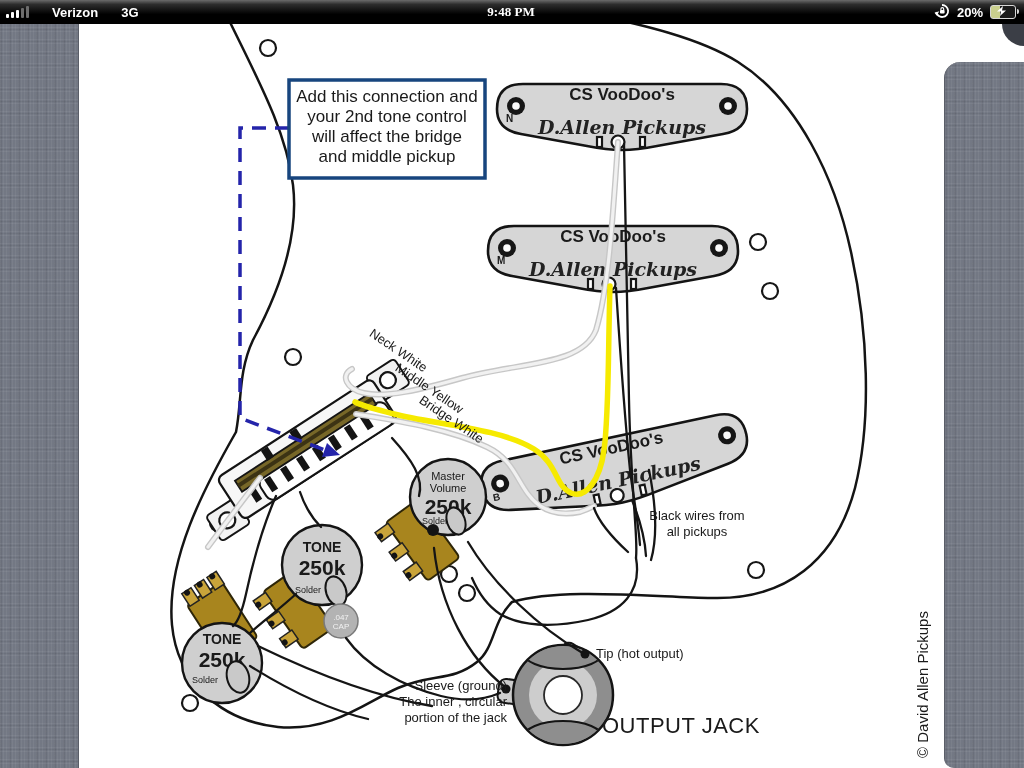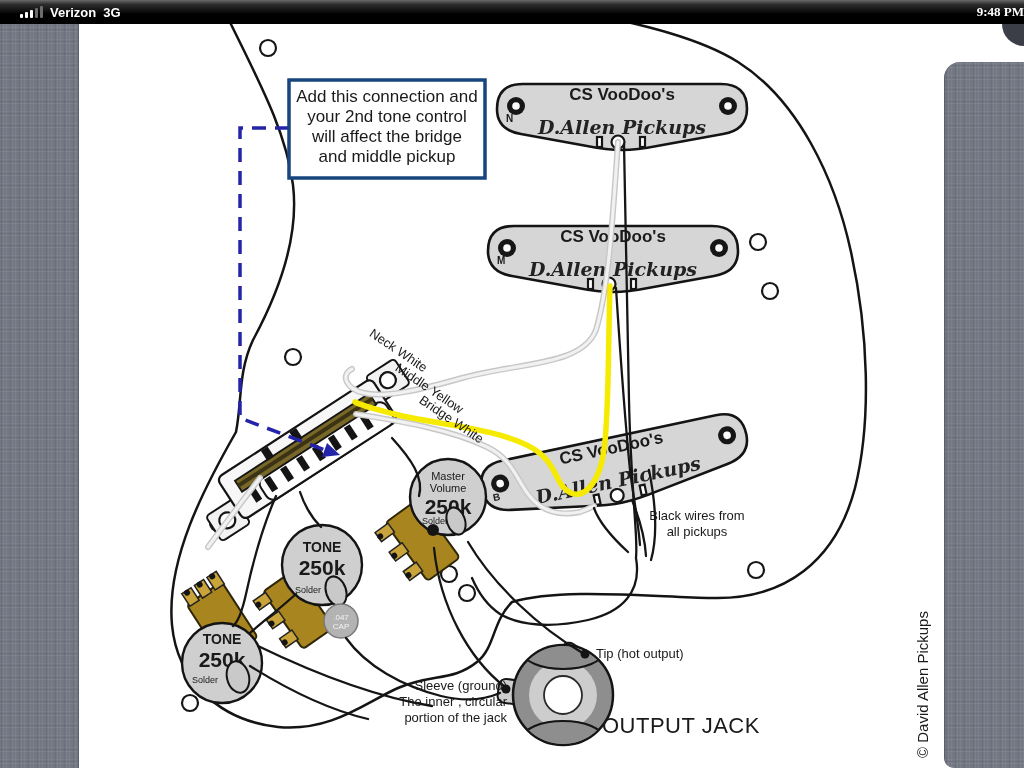--- a/index.html
+++ b/index.html
@@ -2,21 +2,21 @@
 <html><head>
 <meta charset="utf-8">
 <style>
   html,body{margin:0;padding:0;}
   body{width:1024px;height:768px;overflow:hidden;position:relative;
        font-family:"Liberation Sans",sans-serif;background:#fff;}
   
   .statusbar{position:absolute;left:0;top:0;width:1024px;height:24px;z-index:30;
     background:linear-gradient(#6b6b6b 0%,#2d2d2d 18%,#000 60%);
     color:#fff;display:flex;align-items:center;font-size:13px;font-weight:bold;}
-  .sb-left{display:flex;align-items:center;gap:7px;padding-left:20px;flex:1;}
+  .sb-left{display:flex;align-items:center;gap:23px;padding-left:6px;flex:1;}
   .sb-center{flex:0 0 auto;font-family:Liberation Serif, serif;}
   .sb-right{display:flex;align-items:center;gap:7px;justify-content:flex-end;flex:1;padding-right:8px;}
   .sigbars{display:inline-flex;align-items:flex-end;gap:2px;height:12px;}
   .sigbars i{display:block;width:3px;border-radius:1px;}
   .sigbars i.on{background:#fff;}
   .sigbars i.off{background:#6d6d6d;}
   .battery{position:relative;width:24px;height:12px;border:1.5px solid #d8d8d8;border-radius:3px;
     background:linear-gradient(90deg,#c9cf8e 0 38%,#1b1b1b 38%);}
   .battery:after{content:"";position:absolute;right:-4px;top:3px;width:2.5px;height:5px;
     background:#d8d8d8;border-radius:0 2px 2px 0;}
@@ -78,20 +78,36 @@
         <i class="on" style="height:8px"></i>
       <i class="off" style="height:10px"></i>
         <i class="off" style="height:12px"></i>
     </span>
     <span>Verizon</span>
     <span>3G</span>
   </div>
   <div class="sb-center">
     <span>9:48 PM</span>
   </div>
+  <div class="sb-right">
+    <span>
+      <svg width="16" height="16" viewBox="0 0 16 16">
+        <path d="M8,2 A6,6 0 1 1 2.2,9" fill="none" stroke="#fff" stroke-width="1.8"></path>
+        <polygon points="0.5,9.8 5.4,8.2 2.6,12.6" fill="#fff"></polygon>
+        <rect x="6" y="7" width="4.6" height="3.6" rx="0.8" fill="#fff"></rect>
+        <path d="M6.9,7 v-1 a1.4,1.4 0 0 1 2.8,0 v1" fill="none" stroke="#fff" stroke-width="1.1"></path>
+      </svg>
+    </span>
+    <span>20%</span>
+    <span class="battery">
+      <svg width="22" height="10" viewBox="0 0 22 10" style="position:absolute;left:0;top:0">
+        <polygon points="12,0 6,5.6 10,5.6 9,10 15,4.4 11,4.4" fill="#fff"></polygon>
+      </svg>
+    </span>
+  </div>
 </div>
 
 <svg class="diagram-svg" viewBox="0 0 1024 768">
 
   <path class="outline" d="
     M 226,14
     C 258,80 286,130 293,185
     C 299,235 280,290 253,340
     C 238,372 242,402 236,432
     C 204,488 166,560 172,625

